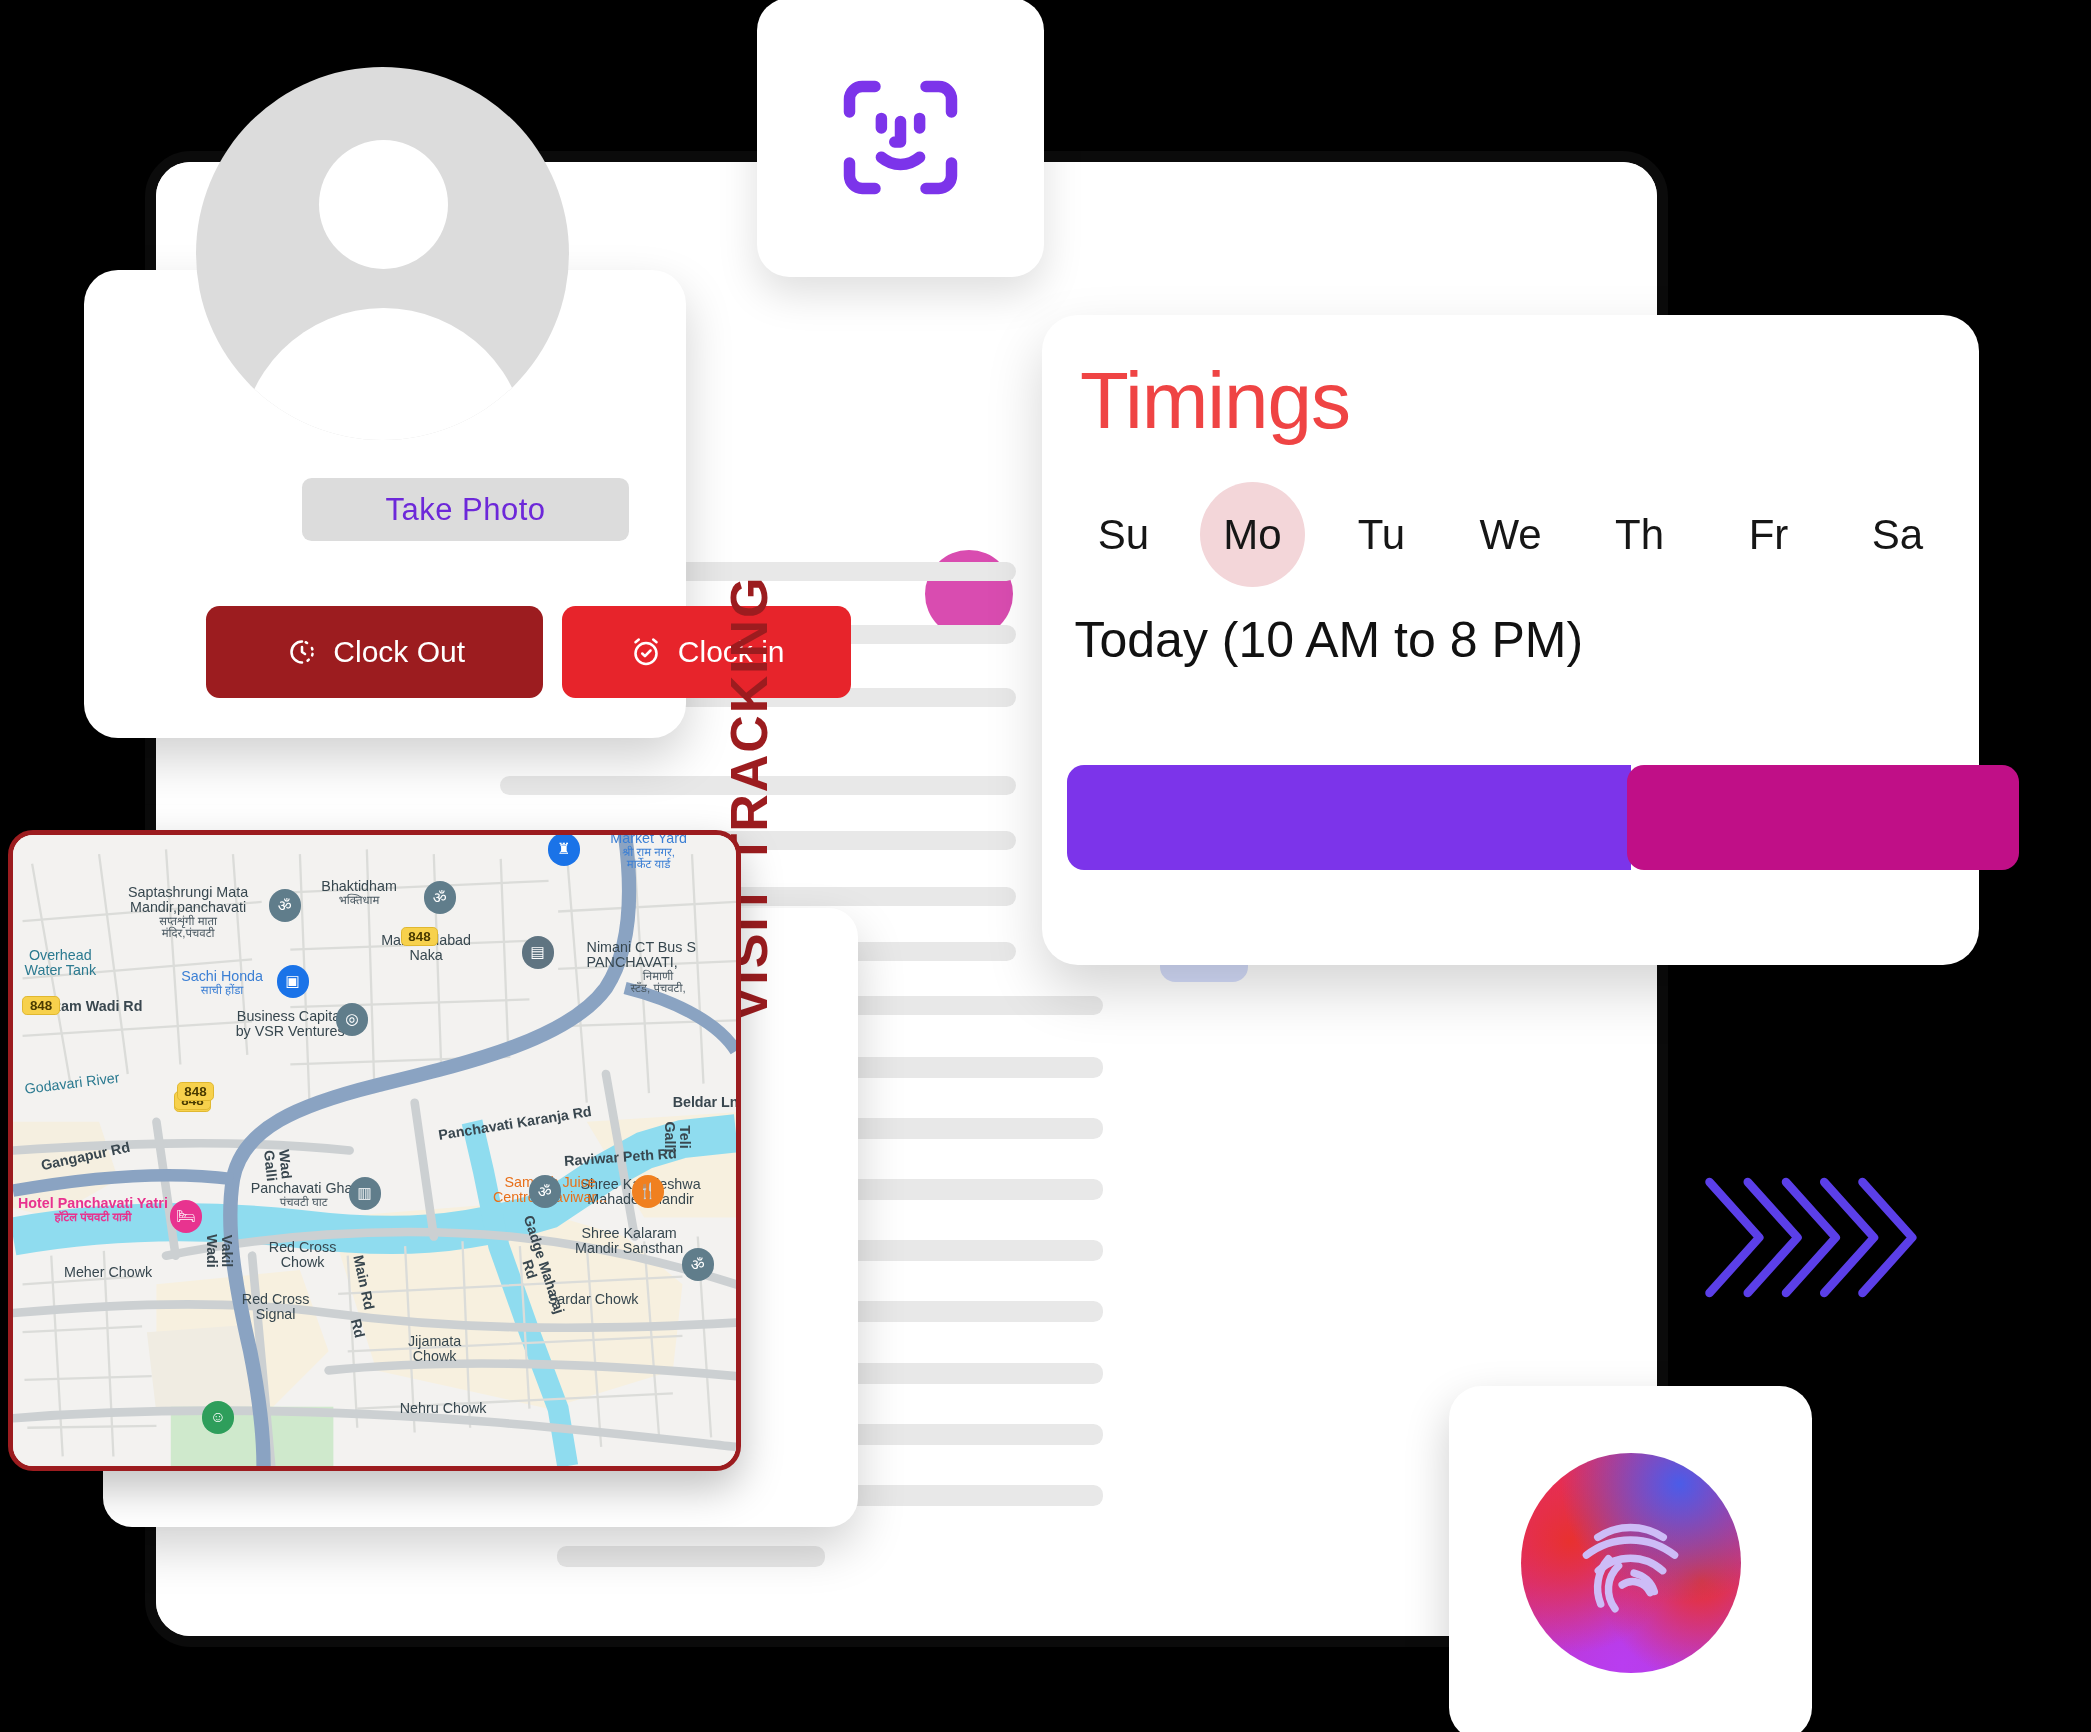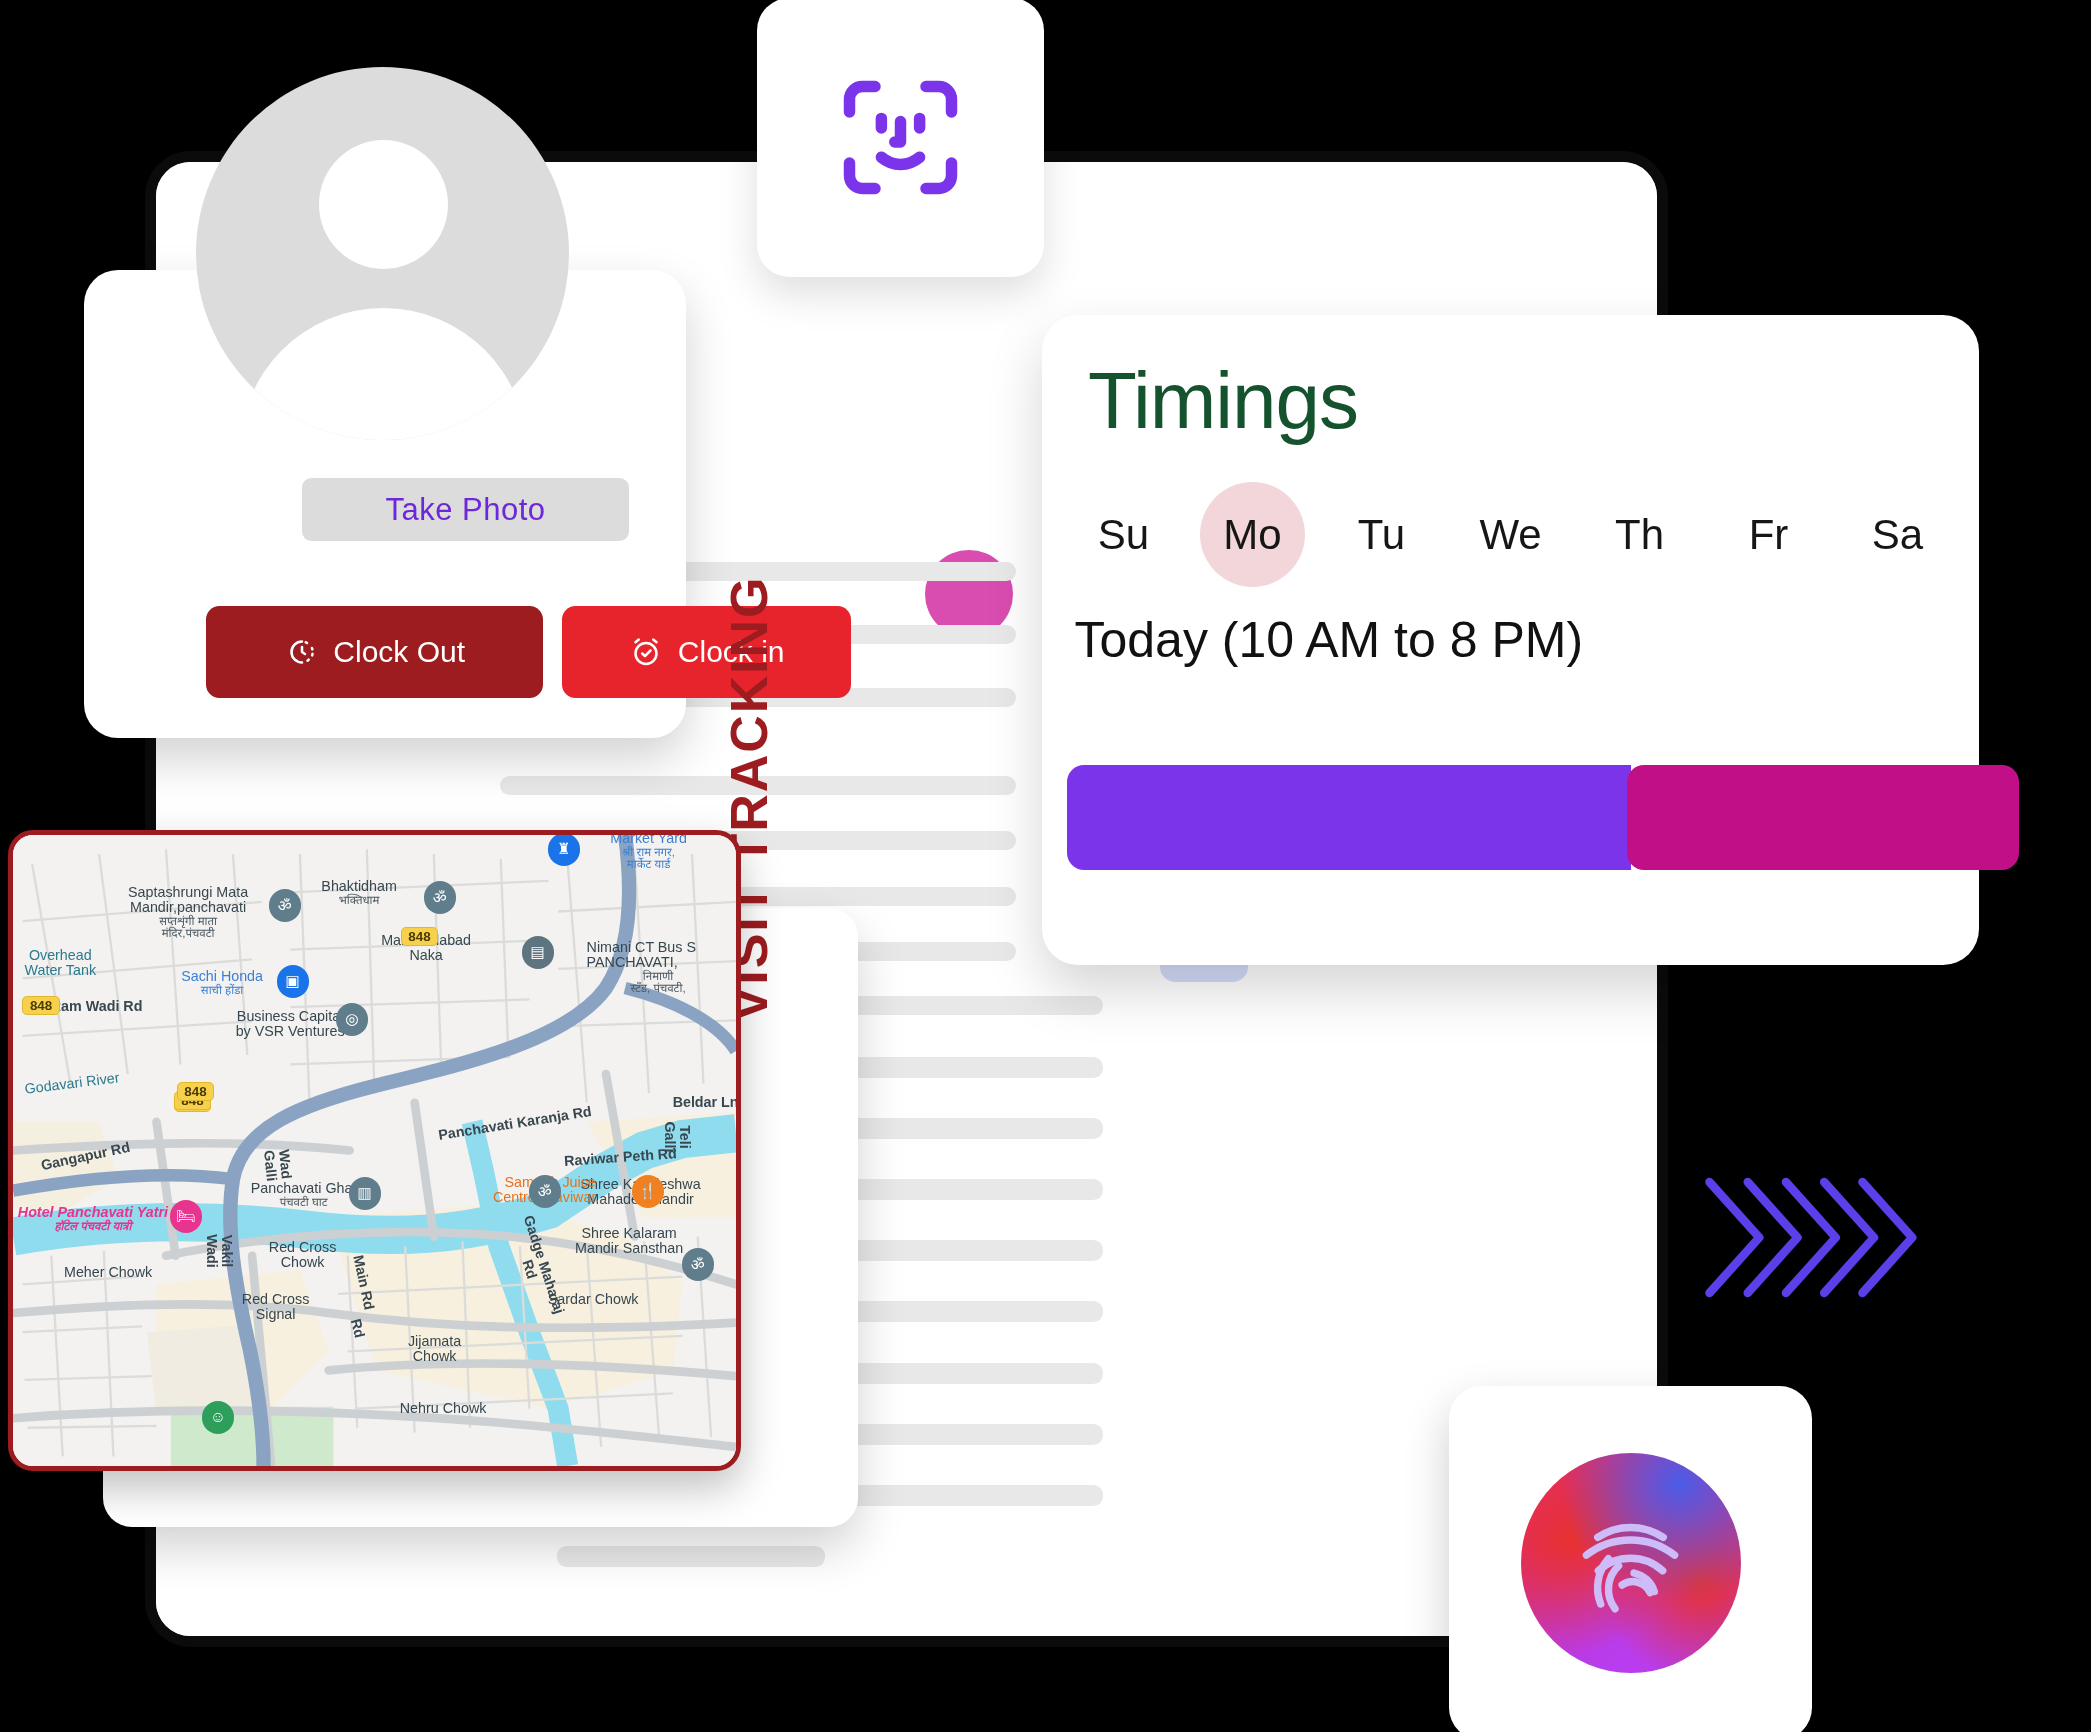--- a/index.html
+++ b/index.html
@@ -90,21 +90,21 @@
   .pin .circ{width:32.5px;height:32.5px;border-radius:50%;display:flex;align-items:center;
              justify-content:center;color:#fff;font-size:15.3px;}
   .hwy{position:absolute;background:#f7d14c;border:1.9px solid #e0b830;border-radius:4.8px;
        color:#4a3b00;font-size:13.4px;font-weight:700;padding:1px 6.7px;}
 
   
   .timings-card{
     position:absolute;left:1042px;top:315px;width:937px;height:650px;background:#fff;
     border-radius:36px;box-shadow:0 25px 55px rgba(0,0,0,.17);z-index:10;
   }
-  .timings-title{position:absolute;left:46px;top:40px;font-size:80px;font-weight:400;color:#14532d;
+  .timings-title{position:absolute;left:38px;top:40px;font-size:80px;font-weight:400;color:#ef4444;
                  letter-spacing:-1px;}
   .days{position:absolute;left:29px;top:167px;width:879px;display:flex;justify-content:space-between;
         align-items:center;}
   .day{font-size:42px;color:#161616;width:105px;text-align:center;height:105px;
        display:flex;align-items:center;justify-content:center;border-radius:50%;cursor:pointer;}
   .day.active{background:#f3d6d9;}
   .today{position:absolute;left:32.5px;top:296px;font-size:50px;color:#111;}
   .dur-row{position:absolute;left:42px;top:392px;width:860px;display:flex;justify-content:space-between;}
   .dur-row span{font-size:38px;color:#111;}
   .bar-wrap{position:absolute;left:25px;top:449px;width:956px;height:105px;display:flex;}
@@ -273,21 +273,21 @@
     <div class="mlabel road" style="left:411px;top:281px;width:182px;transform:rotate(-9deg);">Panchavati Karanja Rd</div>
     <div class="mlabel dev" style="left:229px;top:346px;width:124px;">Panchavati Ghat
       <div class="mlabel dev-nm" style="position:static;">पंचवटी घाट</div></div>
     <div class="mlabel dev" style="left:554px;top:342px;width:148px;">Shree Kapaleshwa<br>Mahadev Mandir</div>
     <div class="mlabel dev" style="left:545px;top:391px;width:143px;">Shree Kalaram<br>Mandir Sansthan</div>
     <div class="mlabel road" style="left:650px;top:260px;width:86px;">Beldar Ln</div>
     <div class="mlabel road" style="left:635px;top:287px;width:57px;transform:rotate(90deg);">Teli Galli</div>
     <div class="mlabel road" style="left:531px;top:315px;width:153px;transform:rotate(-4deg);">Raviwar Peth Rd</div>
     <div class="mlabel orange" style="left:466px;top:340px;width:143px;">Samarth Juice<br>Centre (Raviwar...</div>
     <div class="mlabel road" style="left:15.3px;top:314px;width:115px;transform:rotate(-12deg);">Gangapur Rd</div>
-    <div class="mlabel pink" style="left:-5.7px;top:370px;width:172px;font-style:italic;">Hotel Panchavati Yatri
+    <div class="mlabel pink" style="left:-5.7px;top:361px;width:172px;">Hotel Panchavati Yatri
       <div class="mlabel dev-nm pink" style="position:static;">हॉटेल पंचवटी यात्री</div></div>
     <div class="mlabel road" style="left:172px;top:401px;width:67px;transform:rotate(90deg);">Vakil Wadi</div>
     <div class="mlabel dev" style="left:247px;top:405px;width:86px;">Red Cross<br>Chowk</div>
     <div class="mlabel dev" style="left:220px;top:457px;width:86px;">Red Cross<br>Signal</div>
     <div class="mlabel dev" style="left:38px;top:430px;width:115px;">Meher Chowk</div>
     <div class="mlabel road" style="left:321px;top:440px;width:59px;transform:rotate(78deg);">Main Rd</div>
     <div class="mlabel road" style="left:233px;top:315px;width:63px;transform:rotate(84deg);">Wad Galli</div>
     <div class="mlabel road" style="left:466px;top:417px;width:115px;transform:rotate(72deg);">Gadge Maharaj Rd</div>
     <div class="mlabel dev" style="left:528px;top:457px;width:105px;">Sardar Chowk</div>
     <div class="mlabel dev" style="left:379px;top:499px;width:86px;">Jijamata<br>Chowk</div>

